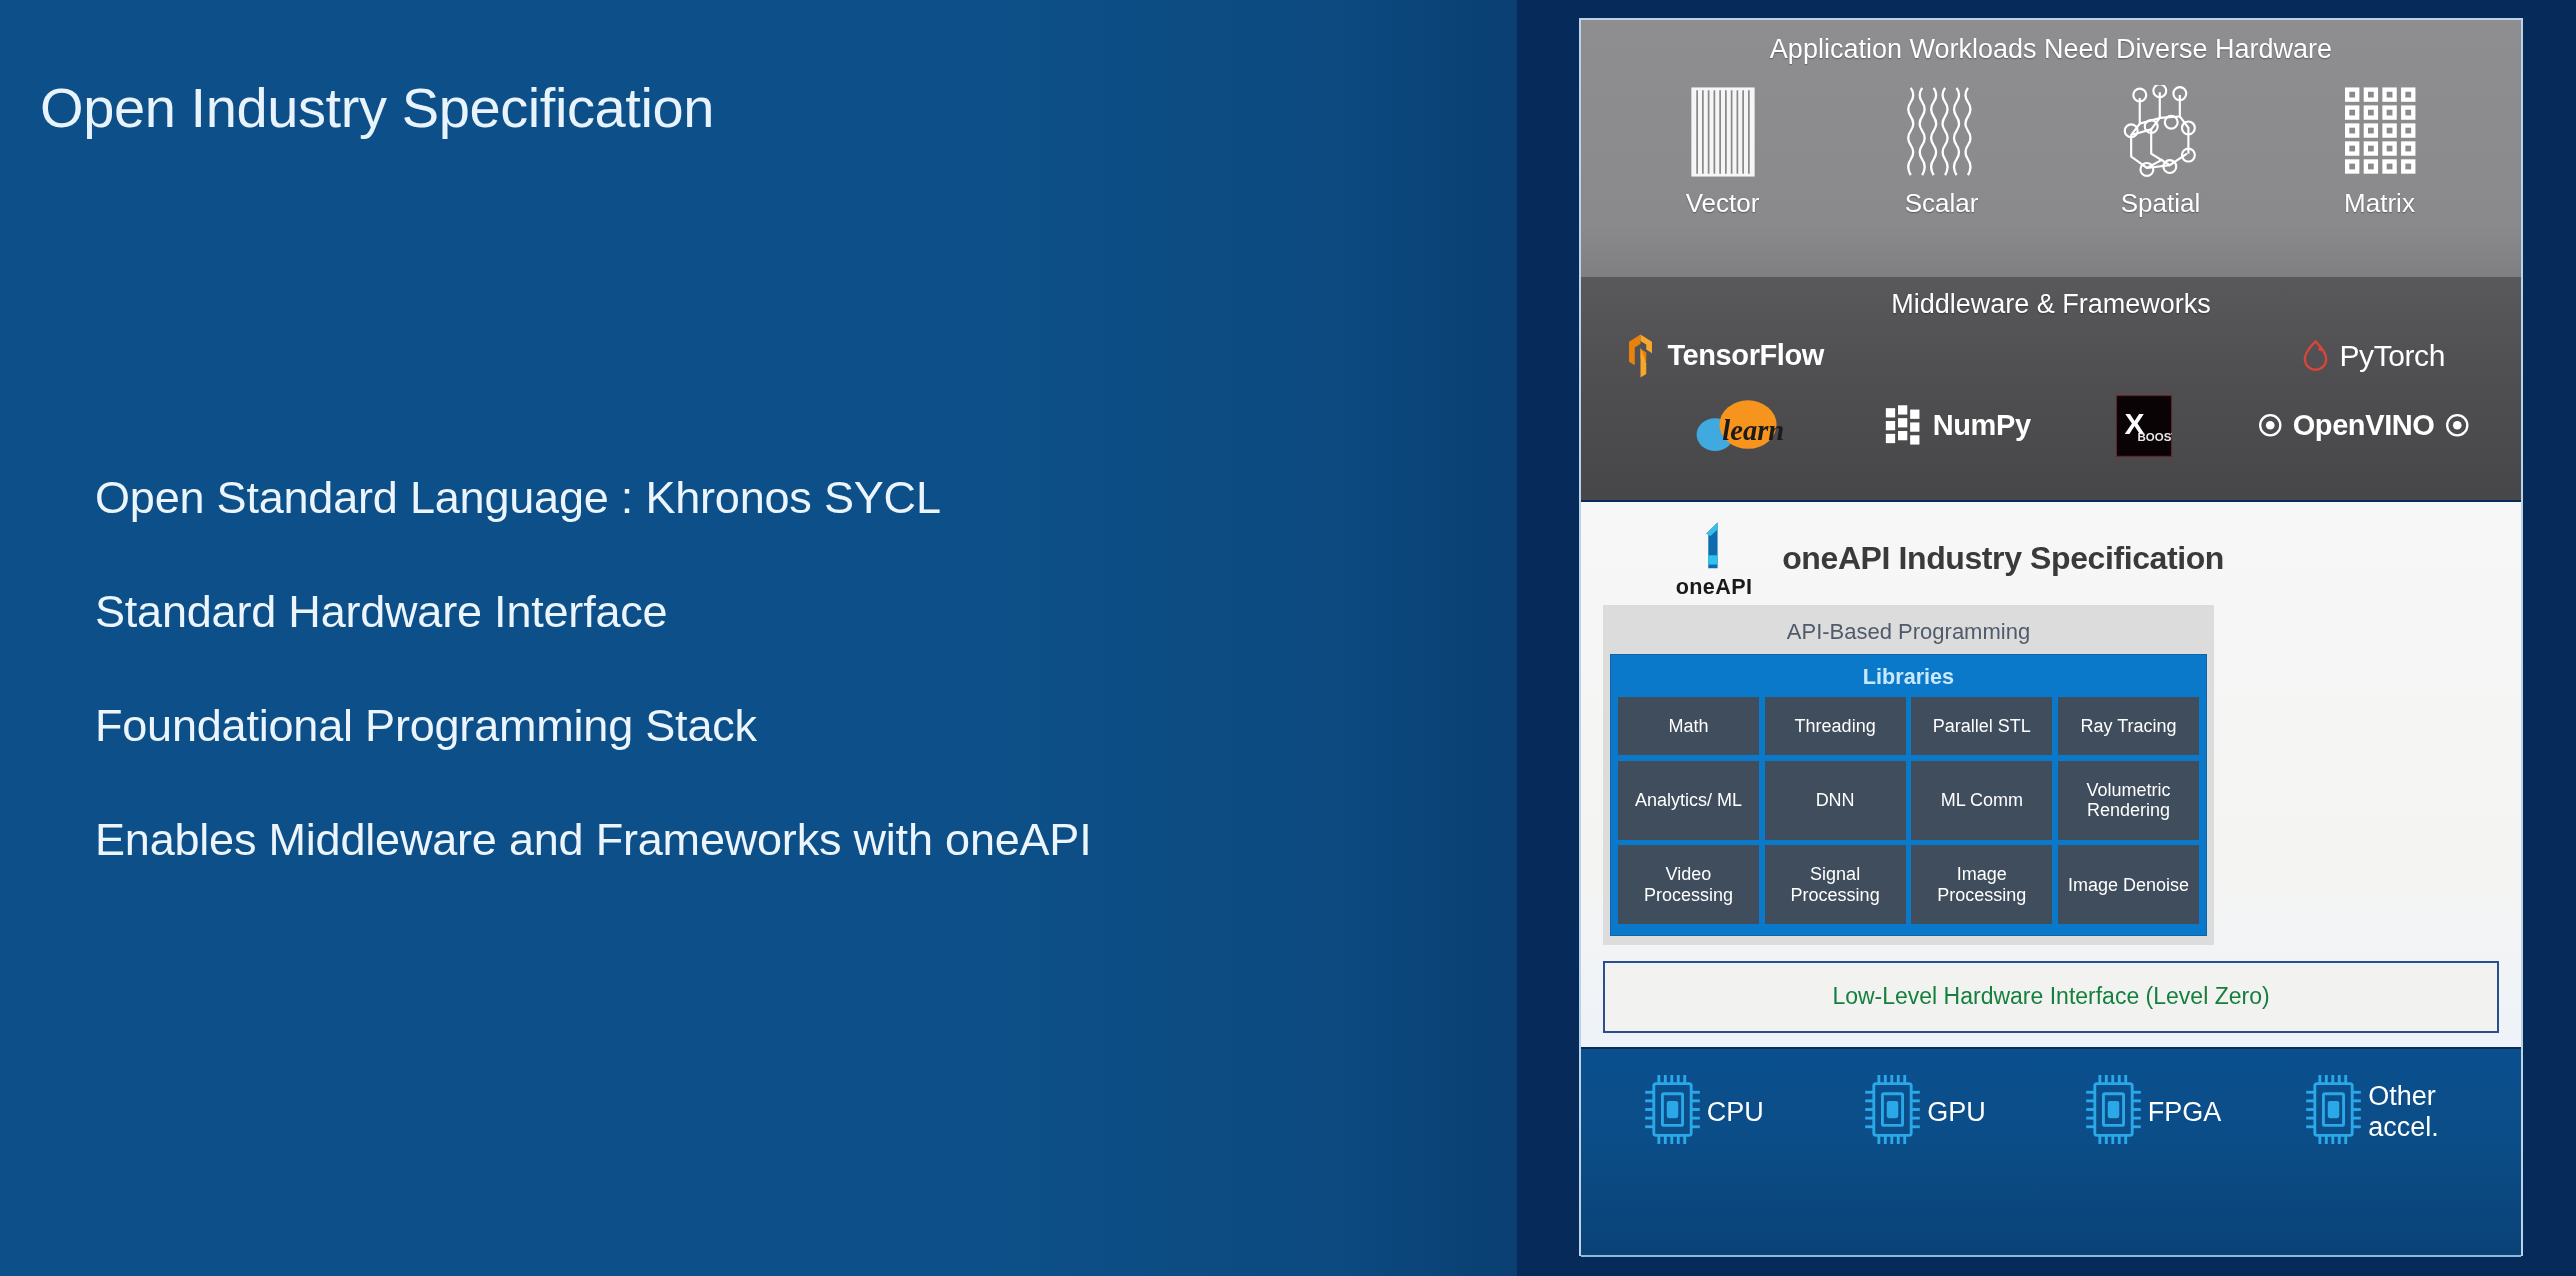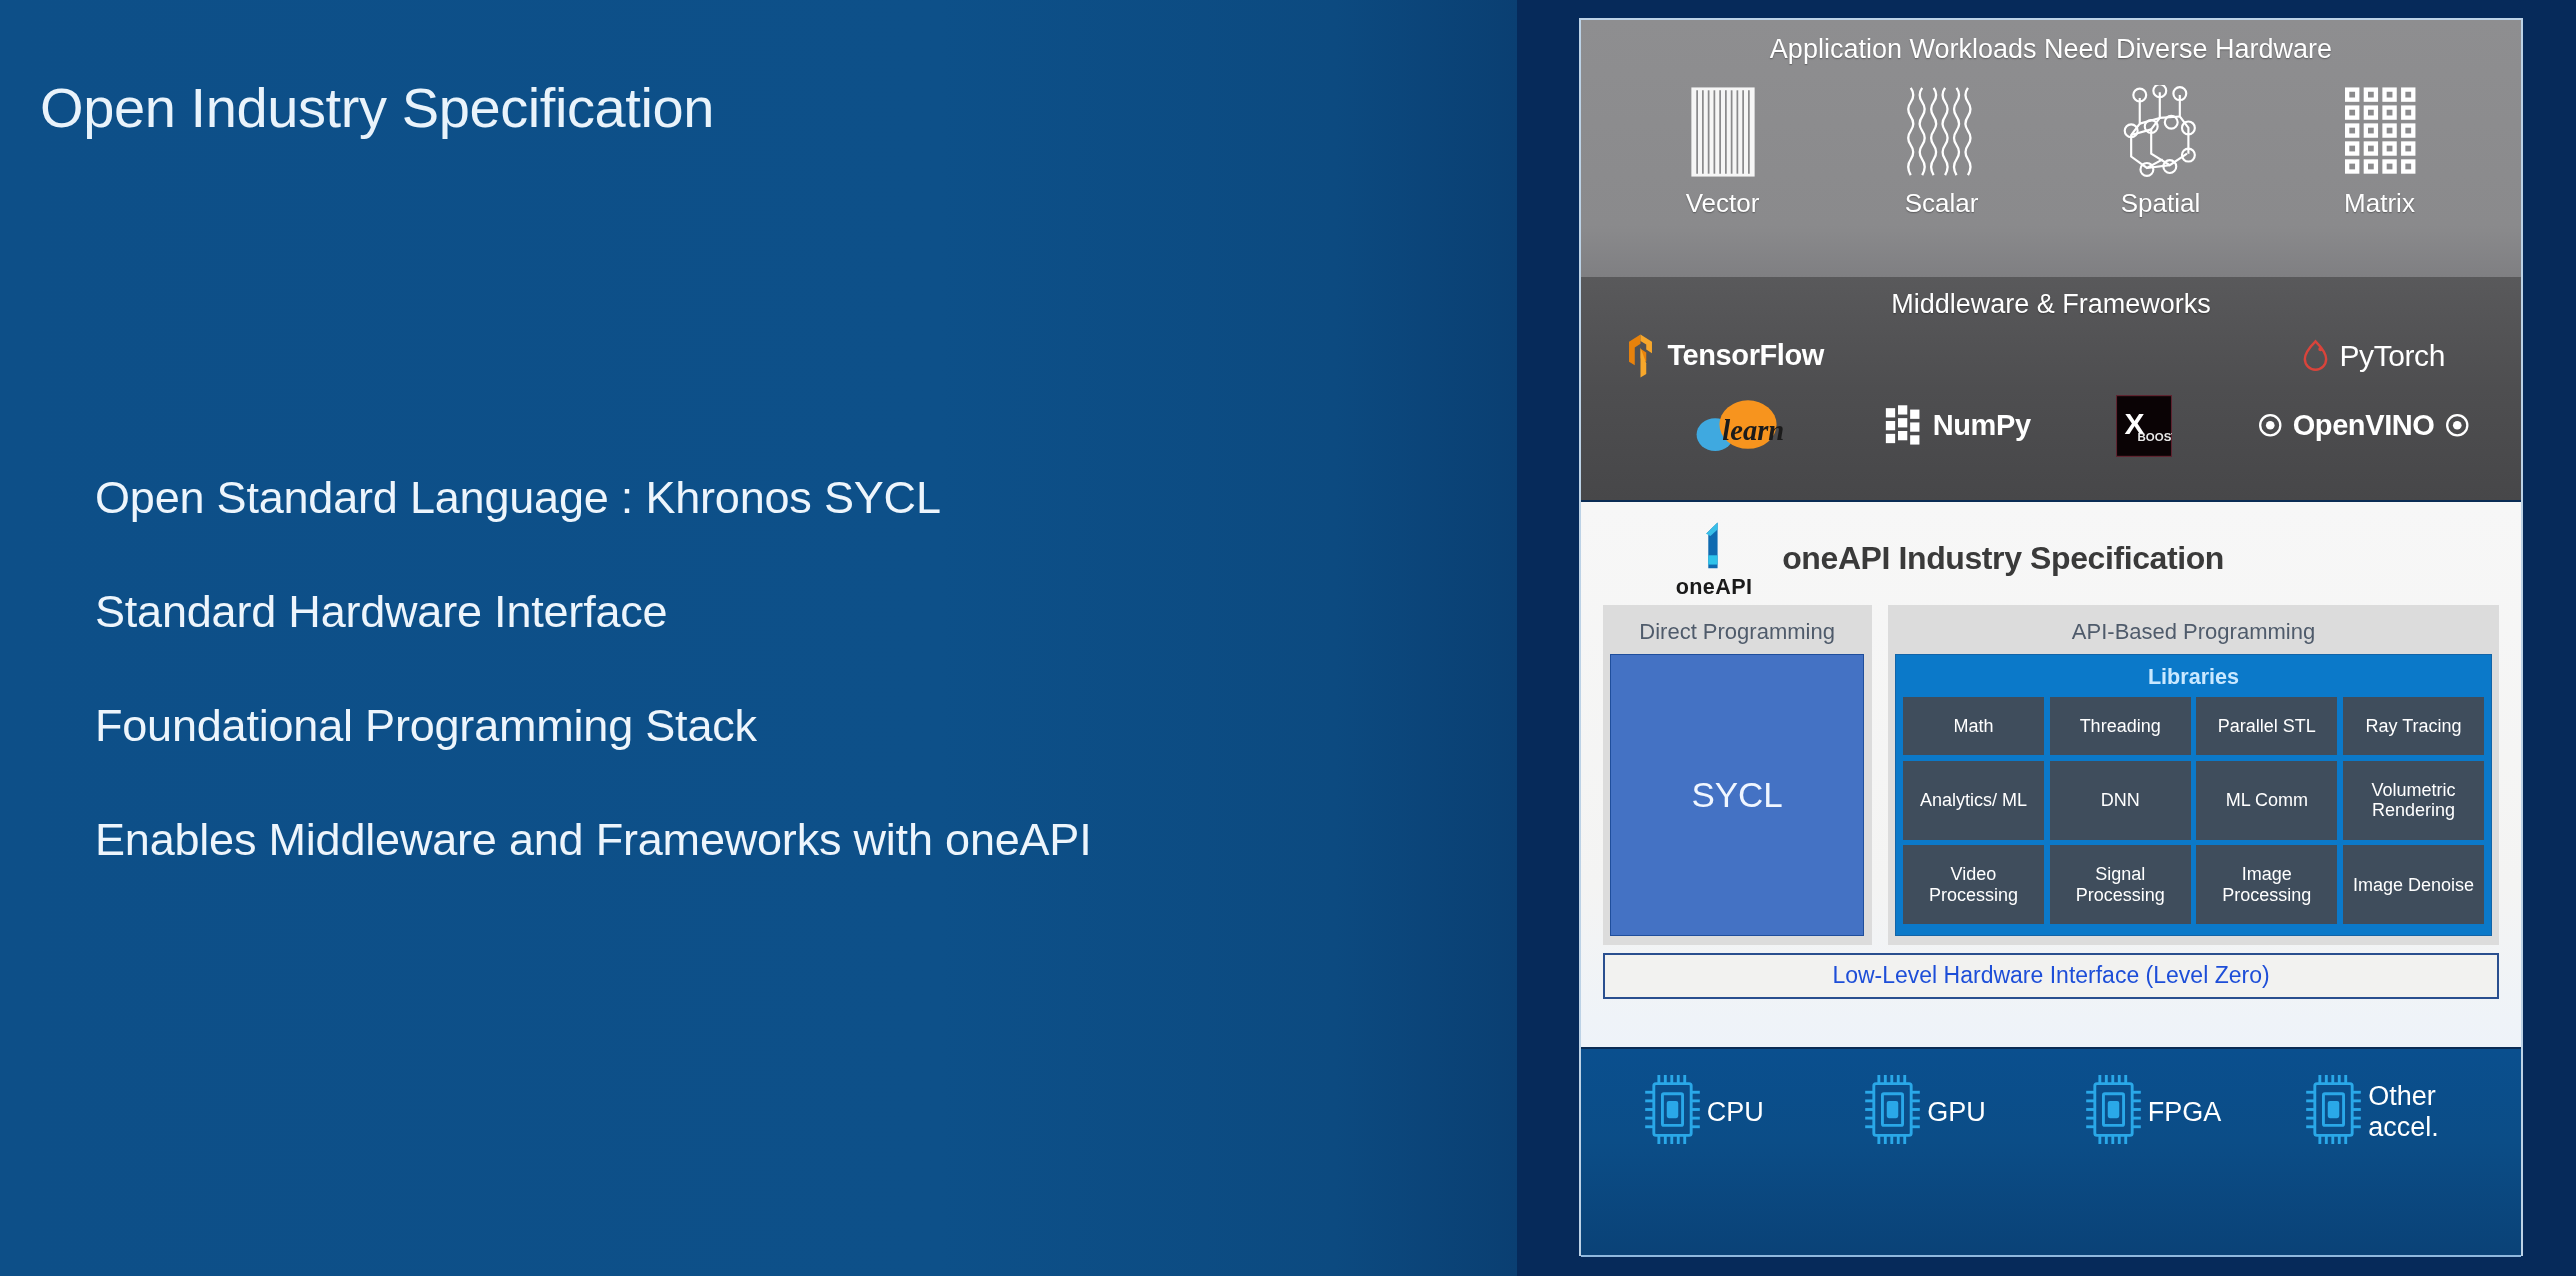--- a/index.html
+++ b/index.html
@@ -101,23 +101,23 @@
   .lib-title{text-align:center;color:#c9e8ff;font-size:21.6px;
     font-weight:600;padding:2.9px 0 7.2px 0;}
   .lib-grid{display:grid;grid-template-columns:repeat(4,1fr);
     gap:5.8px;height:227px;}
   .lib-cell{
     background:#3f4d5c;display:flex;align-items:center;justify-content:center;
     text-align:center;color:#ffffff;font-size:18px;line-height:1.12;
     padding:2.9px;
   }
   .llhi{
-    margin-top:8px;background:#f2f2f0;border:2.9px solid #2a4f8f;
-    height:46px;display:flex;align-items:center;justify-content:center;
-    color:#1d4ed8;font-size:23px;
+    margin-top:16px;background:#f2f2f0;border:2.9px solid #2a4f8f;
+    height:72px;display:flex;align-items:center;justify-content:center;
+    color:#15803d;font-size:23px;
   }
 
   
   .sec-hardware{
     height:210px;
     background:linear-gradient(180deg,#0a4f8e 0%,#0b4d87 45%,#0a4277 100%);
     border-top:2.2px solid #0a2c55;border-bottom:2.9px solid #8fb8de;
     padding-top:20px;
   }
   .hw-row{display:flex;justify-content:space-around;padding:0 29px;}
@@ -358,24 +358,20 @@
               <path d="M24 22 L40 6 L40 16 L30 25 Z" fill="#38bfe8"></path>
             </svg>
           </div>
           <div style="font-size:21.6px;font-weight:700;color:#1a1a1a;letter-spacing:0.4px;">oneAPI</div>
         </div>
         <div class="spec-title">oneAPI Industry Specification</div>
       </div>
 
       <div class="spec-cols">
 
-        <div class="spec-col direct">
-          <div class="col-head">Direct Programming</div>
-          <div class="sycl-box">SYCL</div>
-        </div>
 
         <div class="spec-col api">
           <div class="col-head">API-Based Programming</div>
           <div class="libraries-box">
             <div class="lib-title">Libraries</div>
             <div class="lib-grid">
               <div class="lib-cell">Math</div>
               <div class="lib-cell">Threading</div>
               <div class="lib-cell">Parallel STL</div>
               <div class="lib-cell">Ray Tracing</div>

